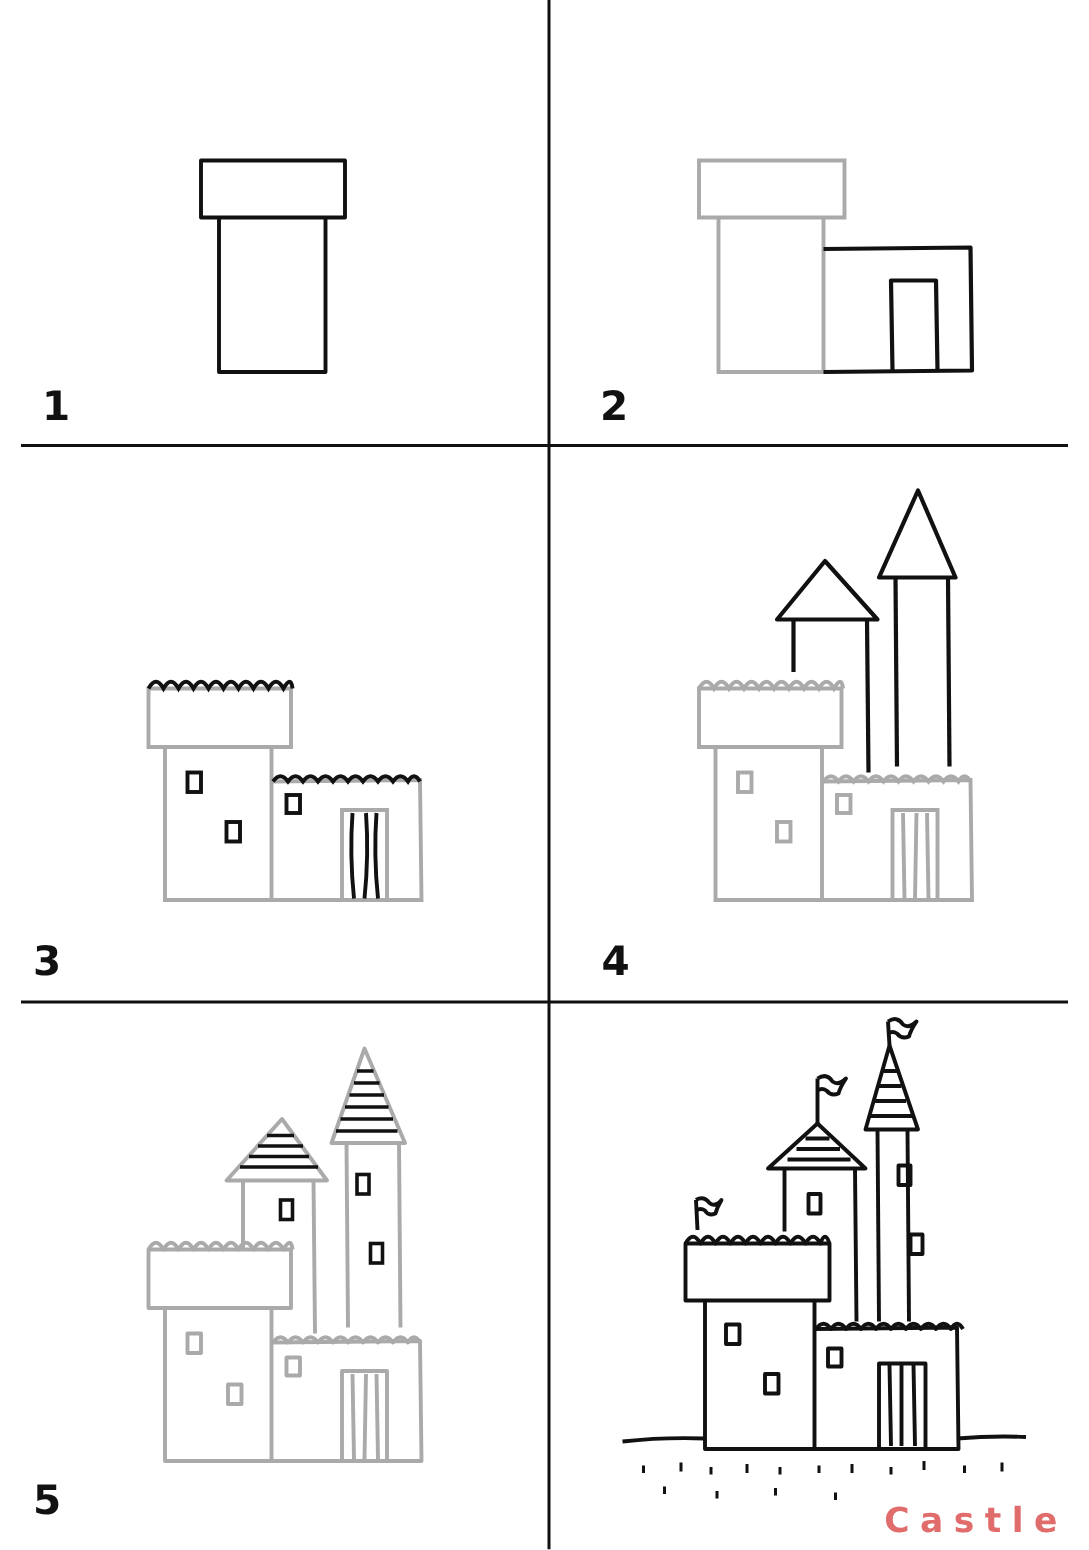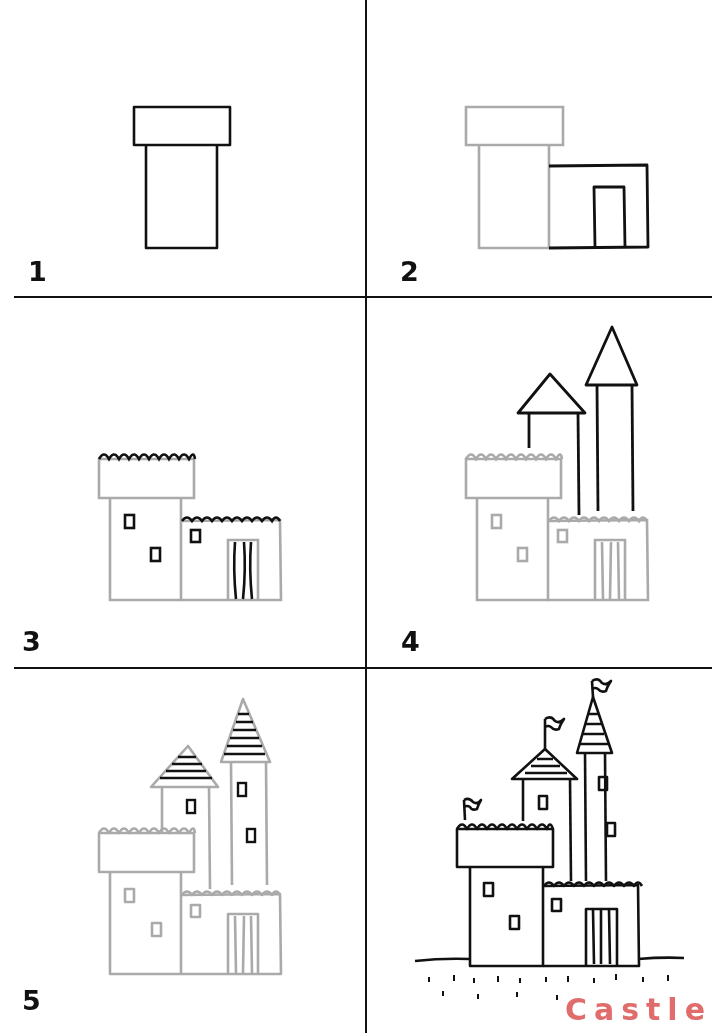--- a/index.html
+++ b/index.html
@@ -2,21 +2,21 @@
 <html><head>
 <meta charset="utf-8">
 <style>
   html, body { margin:0; padding:0; background:#fff; }
   body { width:726px; height:1033px; position:relative; overflow:hidden; font-family:"DejaVu Sans", sans-serif; }
   .vline { position:absolute; left:365px; top:0; width:2px; height:1033px; background:#111; }
   .hline { position:absolute; left:14px; width:698px; height:2px; background:#111; }
   .panel { position:absolute; width:363px; }
   .step-num { position:absolute; font-family:"DejaVu Sans", sans-serif; font-weight:900; font-size:27px; color:#111; line-height:1; }
   svg { position:absolute; left:0; top:0; }
-  .title { position:absolute; right:18px; bottom:6px; font-family:"DejaVu Sans", sans-serif; font-weight:bold; font-size:30px; letter-spacing:7px; }
+  .title { position:absolute; right:18px; bottom:6px; font-family:"DejaVu Sans", sans-serif; font-weight:bold; font-size:23px; letter-spacing:7px; }
 </style>
 </head>
 <body>
 
 <div class="vline"></div>
 <div class="hline" style="top:296px"></div>
 <div class="hline" style="top:667px"></div>
 
 <div class="panel" style="left:0;top:0;height:296px">
   <svg width="363" height="296">

